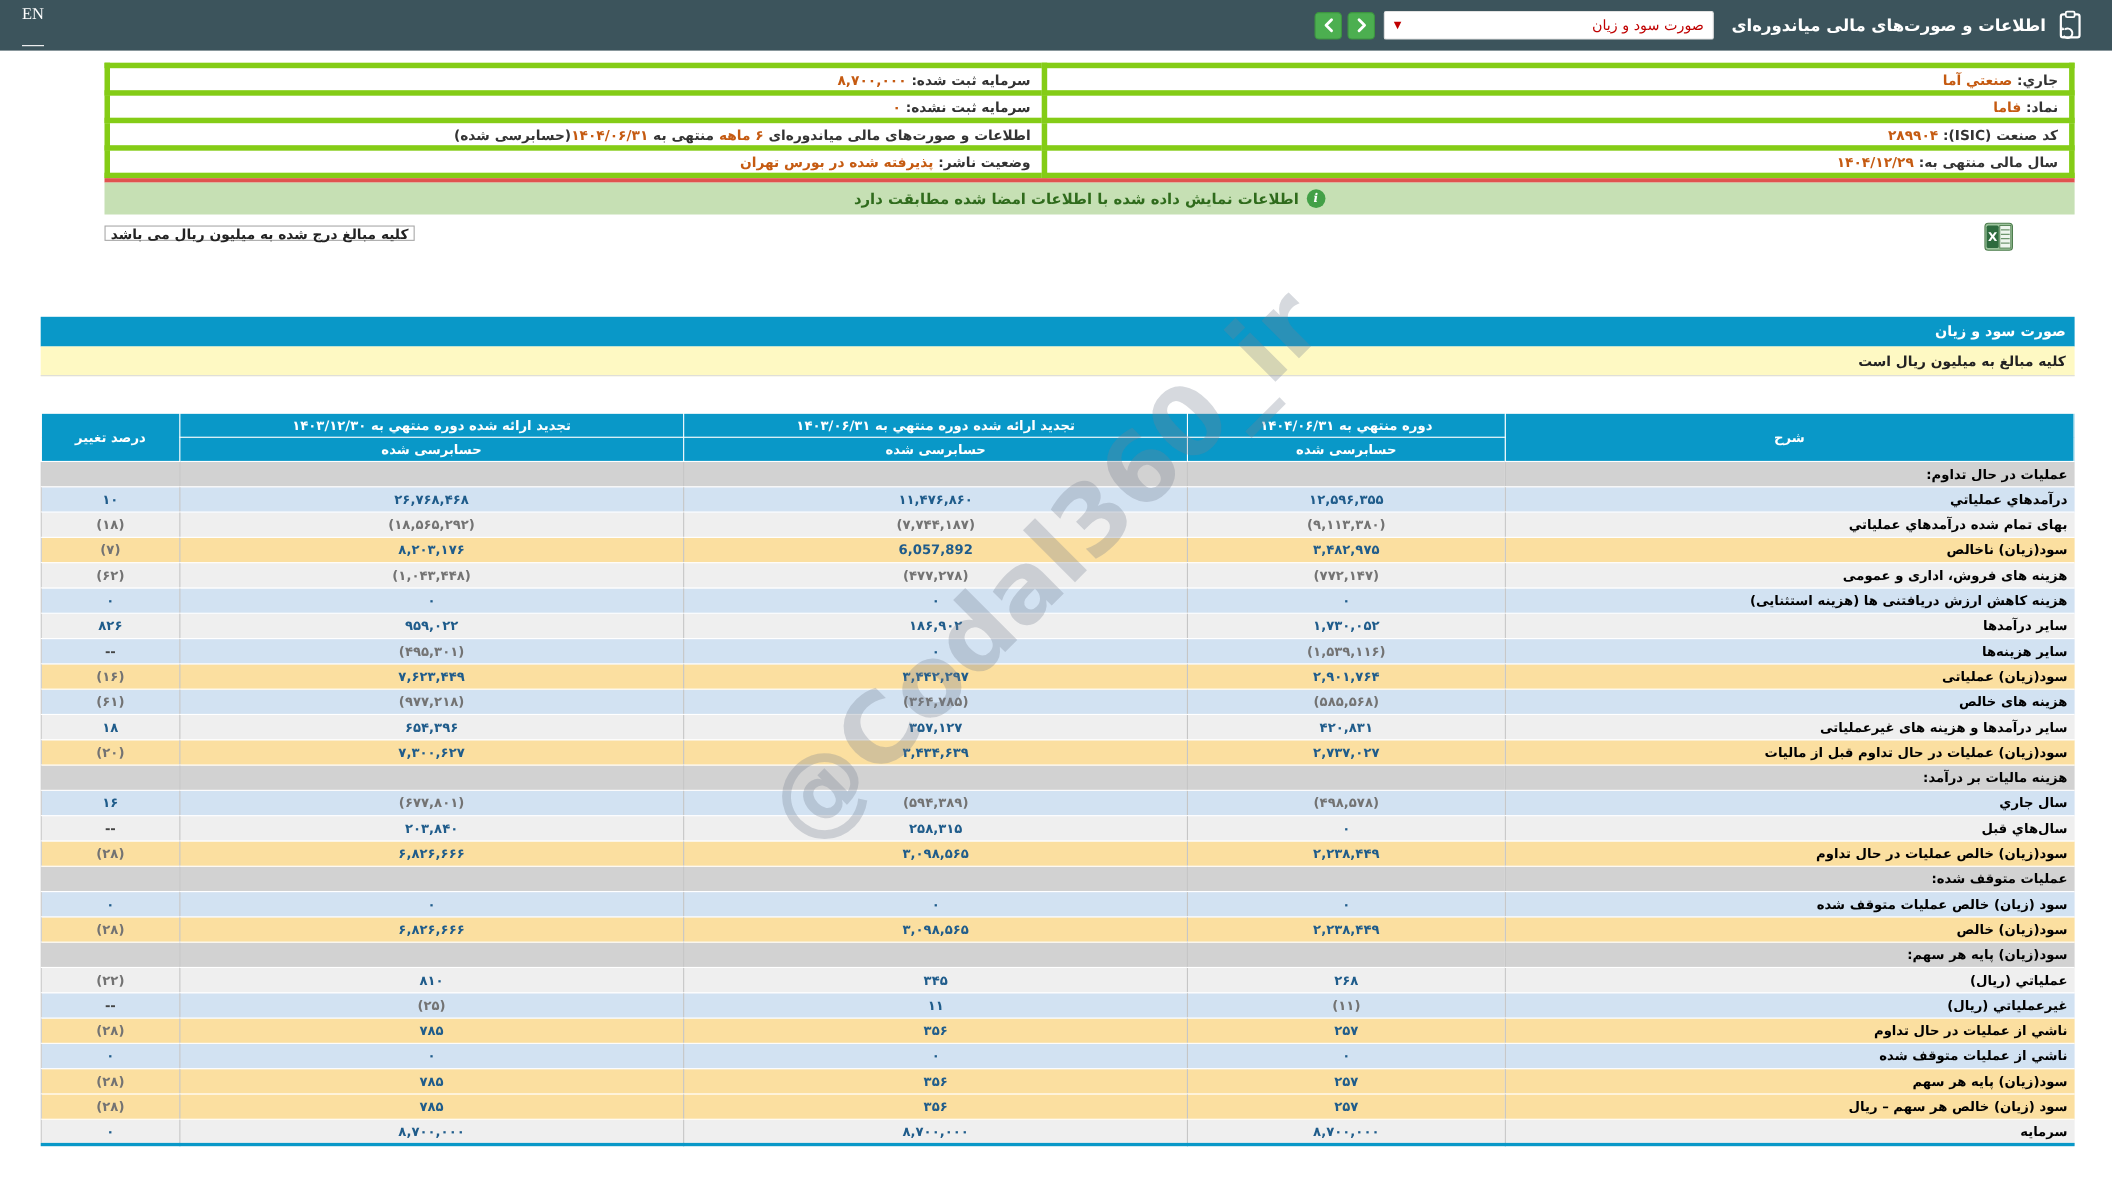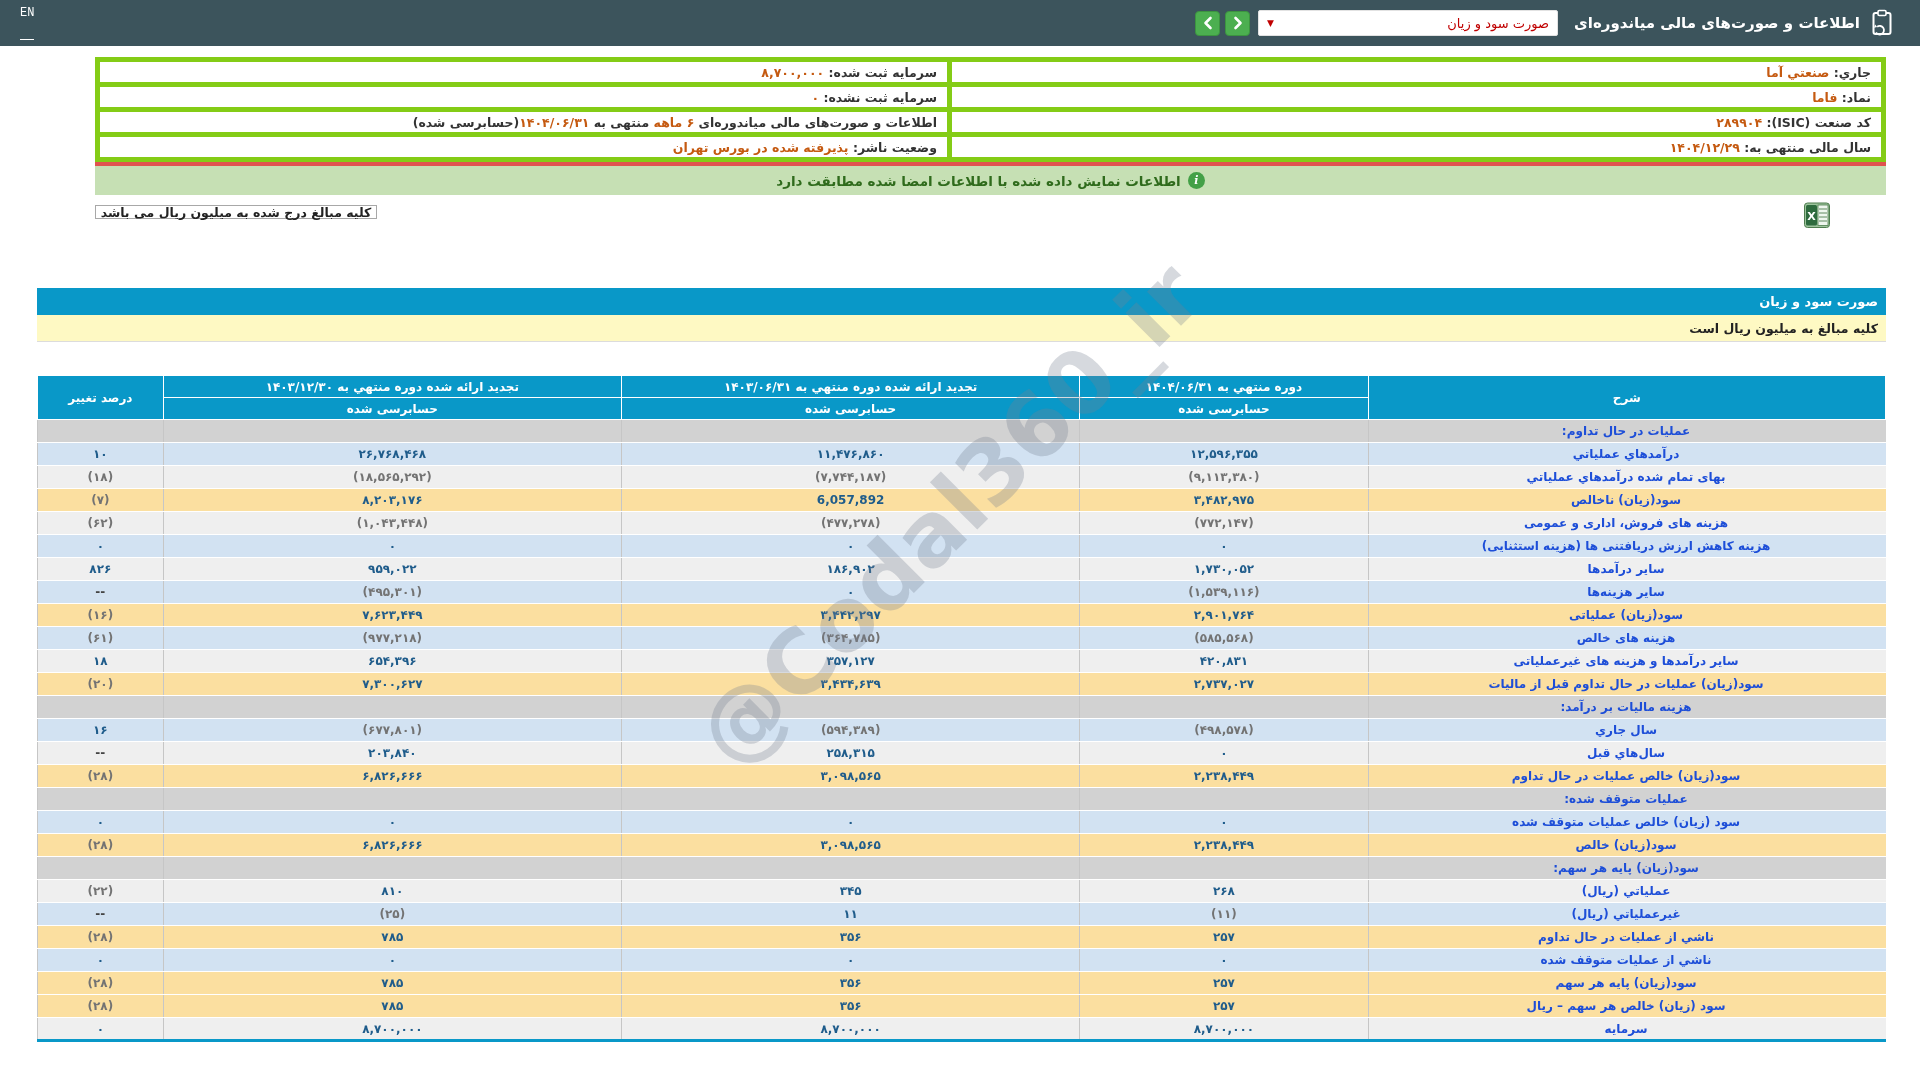--- a/index.html
+++ b/index.html
@@ -11,21 +11,21 @@
           padding:0 26px 0 20px}
   .clip-icon{margin-left:10px;display:flex;align-items:center}
   .topbar-title{color:#fff;font-size:15px;font-weight:bold;white-space:nowrap}
   .stmt-select{background:#fff;width:300px;height:26px;margin-right:16px;margin-left:8px;
                display:flex;align-items:center;justify-content:space-between;
                padding:0 8px;border:1px solid #e2e2e2;border-radius:2px;cursor:pointer}
   .stmt-select .val{color:#c00000;font-size:13px}
   .stmt-select .caret{color:#c00000;font-size:9px;line-height:1}
   .navbtn{width:25px;height:25px;background:#4caf50;border:1px solid #3c9440;border-radius:4px;
           display:flex;align-items:center;justify-content:center;cursor:pointer;margin-left:5px}
-  .en-link{margin-right:auto;color:#fff;font-family:Liberation Mono, monospace;font-size:12px;
+  .en-link{margin-right:auto;color:#fff;font-family:Liberation Serif, serif;font-size:15px;
            border-bottom:1px solid #fff;padding-bottom:19px;cursor:pointer;text-decoration:none}
 
   
   .info-table{width:1791px;margin:11px 34px 0 95px;border-collapse:collapse;font-size:12.5px}
   .info-table td{border:5px solid #84cc16;height:25px;padding:0 10px;background:#fff;vertical-align:middle}
   .cell-r{width:52.3%}
   .cell-l{width:47.7%}
   .seg-label{color:#333;font-weight:bold}
   .seg-value{color:#c55a11;font-weight:bold}
 
@@ -49,21 +49,21 @@
   .unit-row{margin:0 34px 0 37px;height:27px;background:#fef9c3;border-bottom:1px solid #dcdcdc;
             display:flex;align-items:center;padding-right:8px;font-size:12.5px;font-weight:bold;color:#222}
 
   
   .main-table{width:1849px;margin:33px 34px 0 37px;border-collapse:collapse;font-size:12px;
               border-bottom:3px solid #0998c8}
   .main-table thead th{background:#0998c8;color:#fff;font-weight:bold;border:1px solid #fff;
                        height:22px;font-size:12px;text-align:center;padding:0 4px}
   .main-table tbody td{height:23px;border-left:1px solid #c6c6c6;border-bottom:1px solid #fff;
                        text-align:center;font-weight:bold;padding:0 4px;white-space:nowrap}
-  .main-table tbody td:first-child{text-align:center;padding-right:6px;color:#1d4ed8}
+  .main-table tbody td:first-child{text-align:right;padding-right:6px;color:#000000}
   .row-blue td{background:#d2e2f2}
   .row-gray td{background:#efefef}
   .row-tan td{background:#fbdfa0}
   .row-section td{background:#d2d2d2}
   .row-section td:first-child{color:#123d5c;font-weight:bold}
   .pos{color:#1f5c8b}
   .neg{color:#737373}
   .dash{color:#444}
 
   .watermark{position:absolute;left:579px;top:463px;width:740px;text-align:center;

